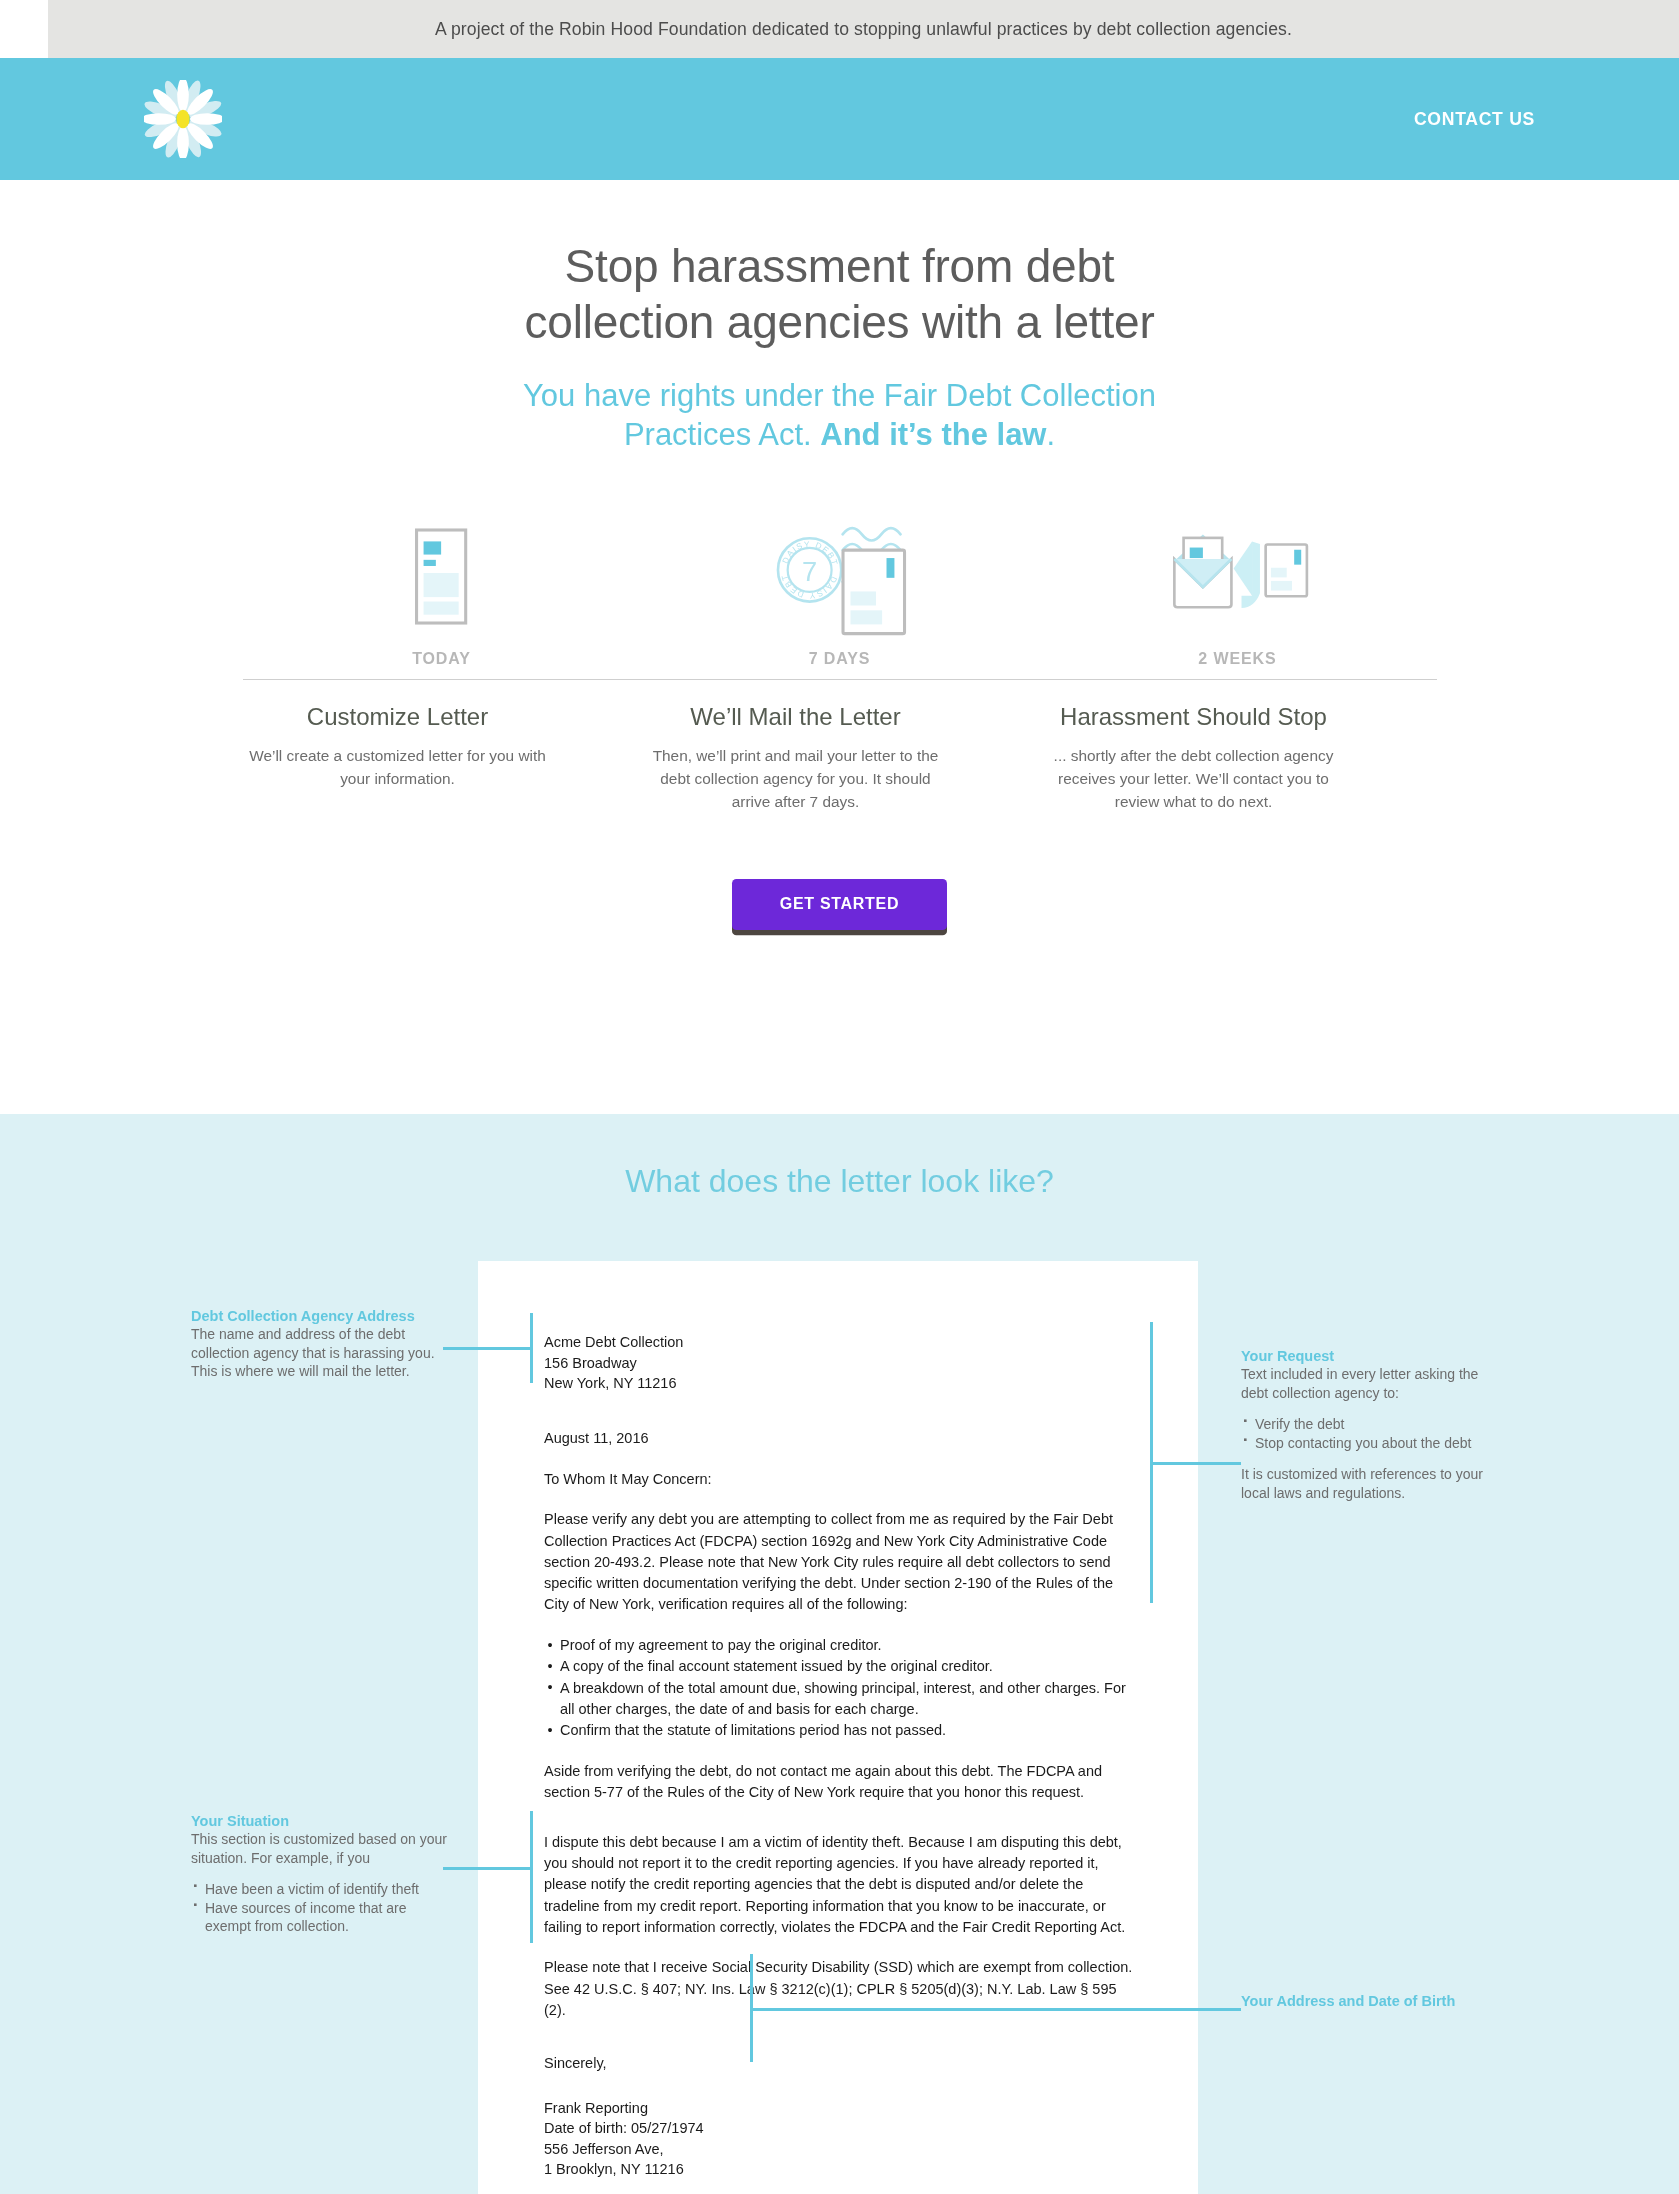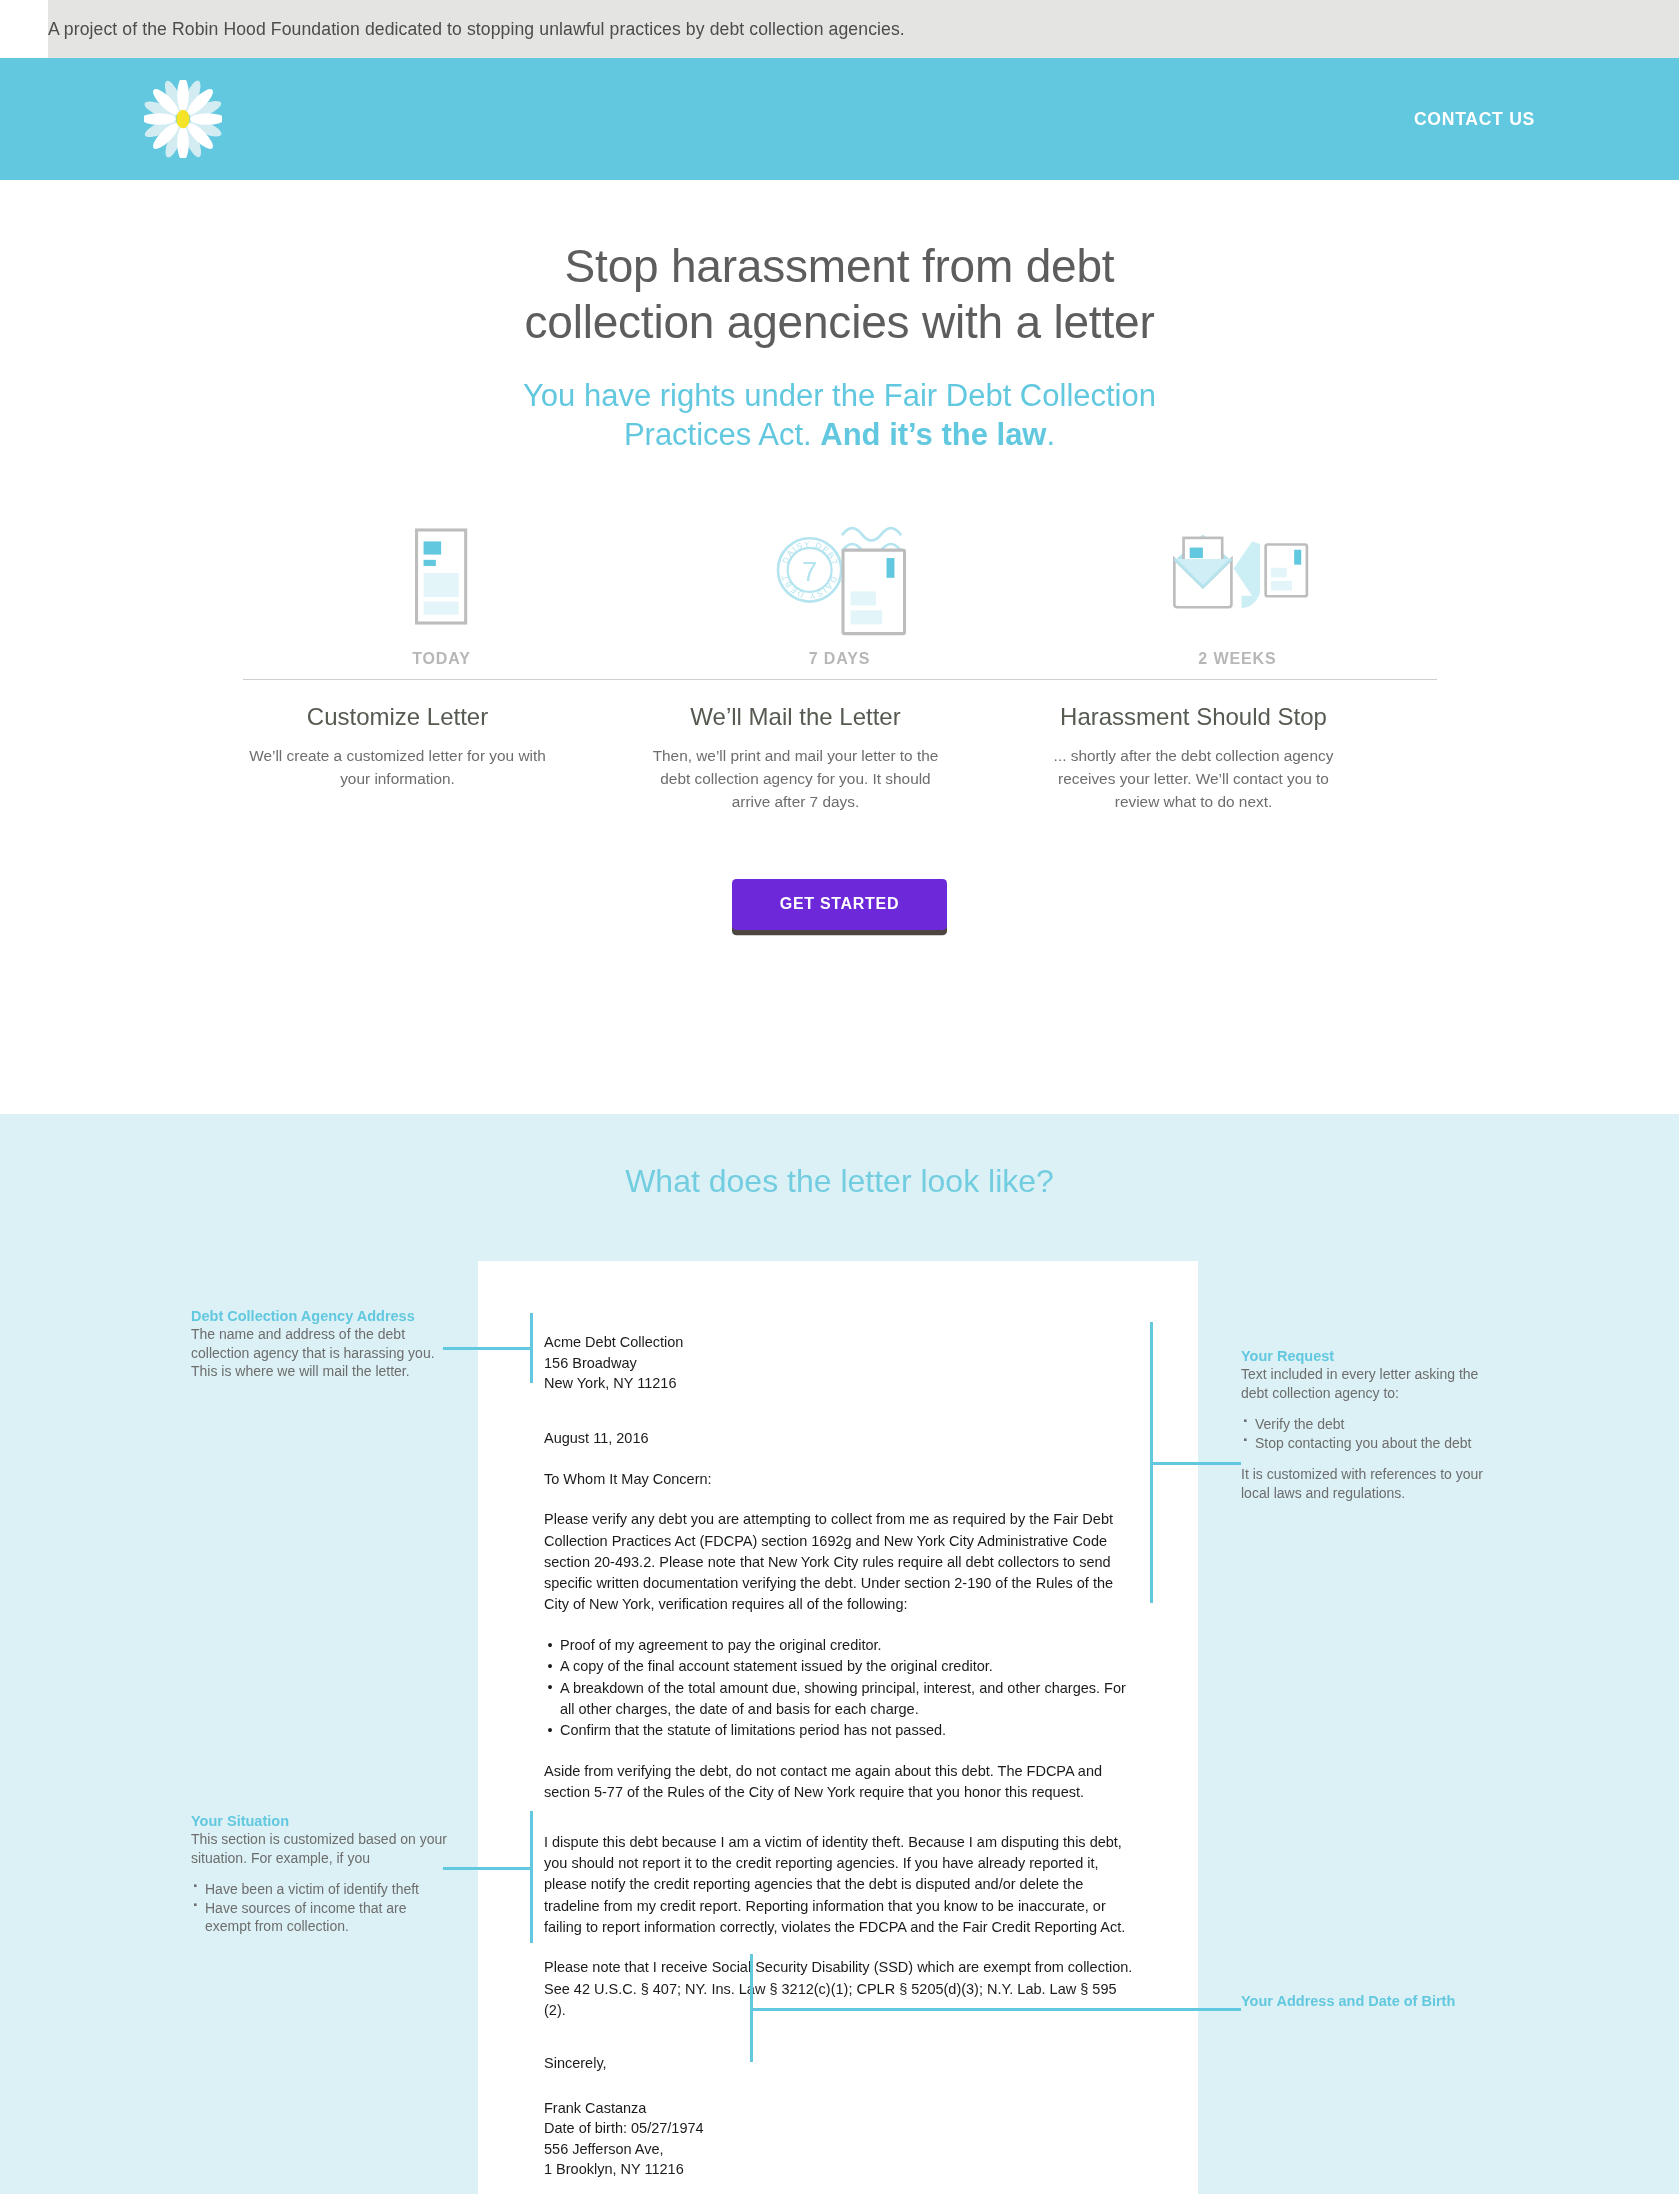--- a/index.html
+++ b/index.html
@@ -11,21 +11,21 @@
     -webkit-font-smoothing: antialiased;
   }
   .page { width: 1679px; position: relative; overflow: hidden; }
 
   
   .topbar {
     background: #e4e4e2;
     height: 58px;
     display: flex;
     align-items: center;
-    justify-content: flex-start;
+    justify-content: center;
     position: relative;
     margin-left: 48px;
   }
   .topbar-text {
     font-size: 17.6px;
     color: #4c4c4c;
     letter-spacing: 0.1px;
     font-family: "Liberation Sans", sans-serif;
   }
   .topbar-notch {
@@ -410,21 +410,21 @@
           <li>A copy of the final account statement issued by the original creditor.</li>
           <li>A breakdown of the total amount due, showing principal, interest, and other charges. For all other charges, the date of and basis for each charge.</li>
           <li>Confirm that the statute of limitations period has not passed.</li>
         </ul>
         <div class="lb-block">Aside from verifying the debt, do not contact me again about this debt. The FDCPA and section 5-77 of the Rules of the City of New York require that you honor this request.</div>
         <div class="lb-block" style="margin-top:28px">I dispute this debt because I am a victim of identity theft. Because I am disputing this debt, you should not report it to the credit reporting agencies. If you have already reported it, please notify the credit reporting agencies that the debt is disputed and/or delete the tradeline from my credit report. Reporting information that you know to be inaccurate, or failing to report information correctly, violates the FDCPA and the Fair Credit Reporting Act.</div>
         <div class="lb-block">Please note that I receive Social Security Disability (SSD) which are exempt from collection. See 42 U.S.C. § 407; NY. Ins. Law § 3212(c)(1); CPLR § 5205(d)(3); N.Y. Lab. Law § 595 (2).</div>
         <div class="lb-sign">
           <div>Sincerely,</div>
           <div class="who">
-            <div>Frank Castanza</div>
+            <div>Frank Reporting</div>
             <div>Date of birth: 05/27/1974</div>
             <div>556 Jefferson Ave,</div>
             <div>1 Brooklyn, NY 11216</div>
           </div>
         </div>
       </div>
 
       <div class="anno" style="left:191px; top:47px; width:263px;">
         <h4>Debt Collection Agency Address</h4>
         <p>The name and address of the debt collection agency that is harassing you. This is where we will mail the letter.</p>

